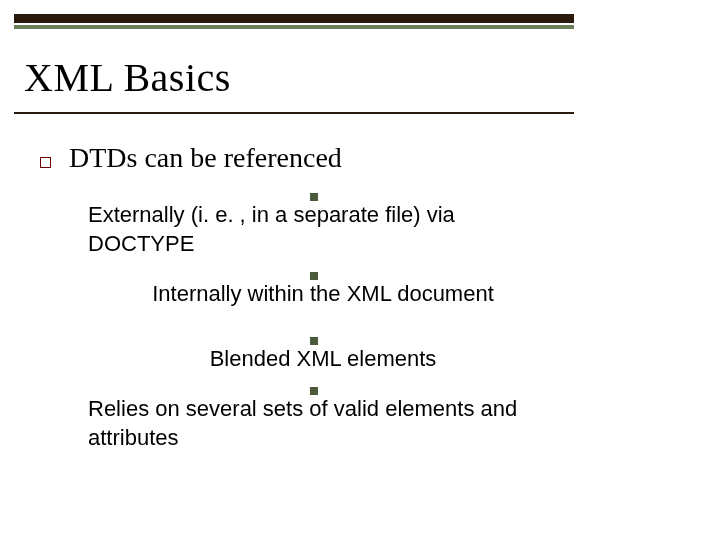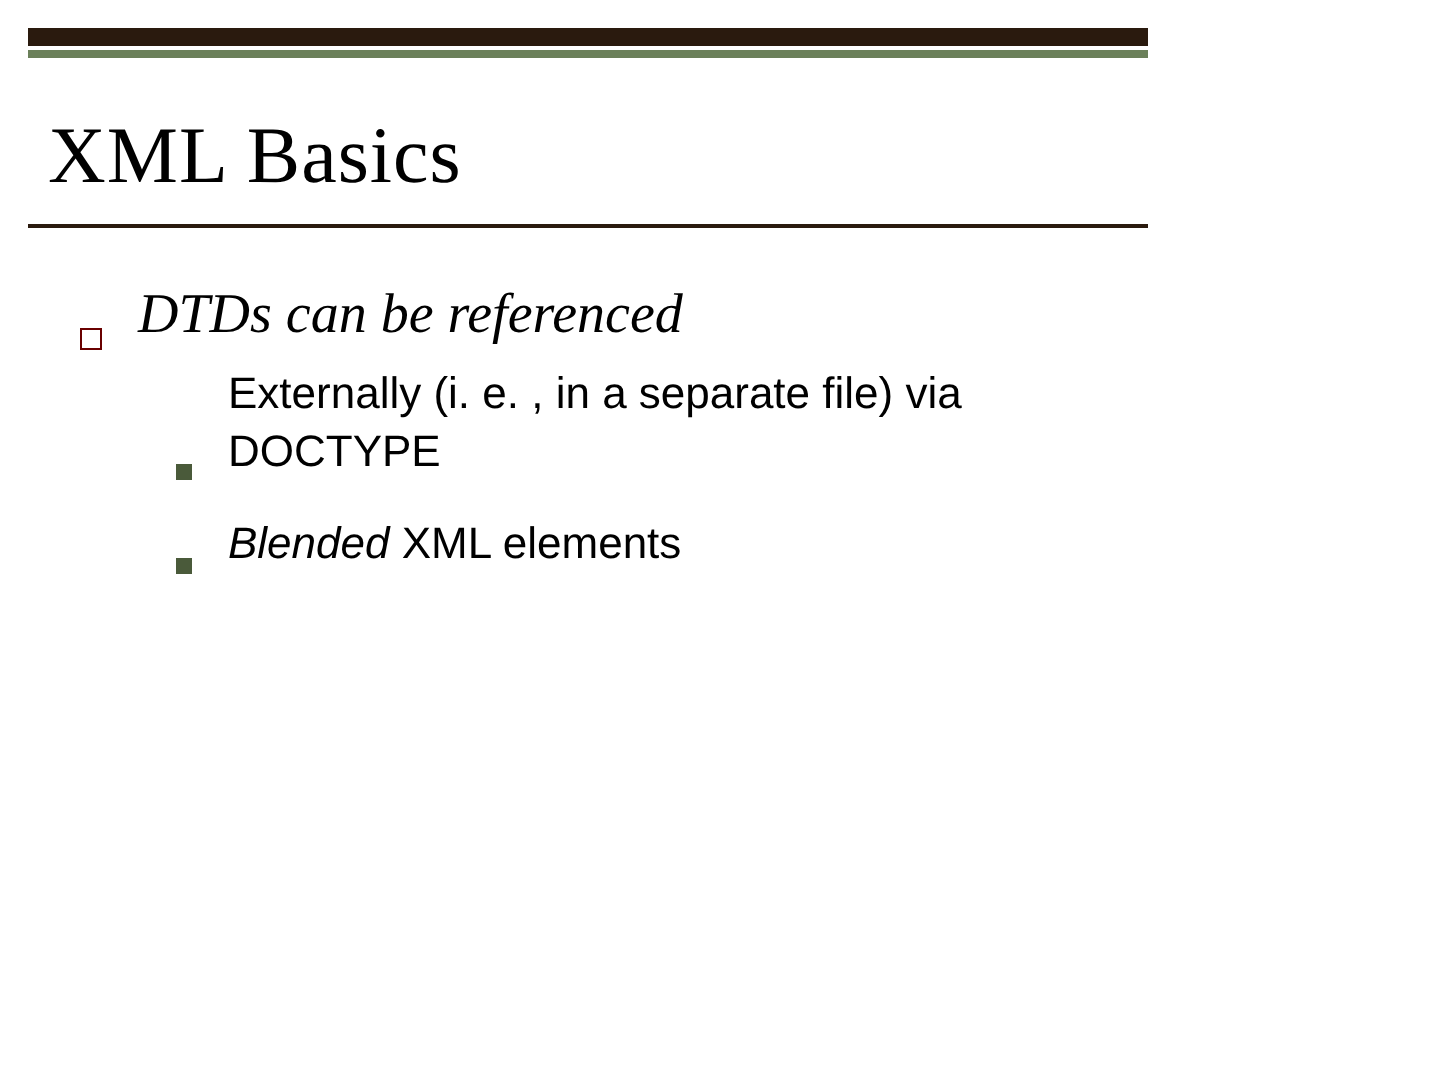--- a/index.html
+++ b/index.html
@@ -52,23 +52,22 @@
     background: #2a1a0e;
   }
   .content {
     position: absolute;
     left: 40px;
     right: 30px;
     top: 140px;
   }
   .level1 {
     display: flex;
-    align-items: flex-end;
+    align-items: center;
     margin-bottom: 8px;
-    font-style: italic;
   }
   .level1 .bullet-box {
     flex: 0 0 auto;
     width: 11px;
     height: 11px;
     border: 1.5px solid #6a0000;
     margin-top: 10px;
     margin-right: 18px;
     box-sizing: border-box;
   }
@@ -77,37 +76,37 @@
     line-height: 1.25;
   }
   .sublist {
     margin-left: 48px;
     margin-top: 4px;
     margin-bottom: 18px;
     font-family: Arial, Helvetica, sans-serif;
   }
   .level2 {
     display: flex;
-    align-items: flex-end;
+    align-items: center;
     margin-bottom: 4px;
+    flex-direction: column;
   }
   .level2 .bullet-square {
     flex: 0 0 auto;
     width: 8px;
     height: 8px;
     background: #4a5a3a;
     margin-top: 10px;
     margin-right: 18px;
   }
   .level2 .text {
     font-size: 22px;
     line-height: 1.3;
   }
   .italic {
-    font-style: italic;
   }
 </style>
 </head>
 <body>
 
 <div class="slide">
   <div class="top-bar-dark"></div>
   <div class="top-bar-green"></div>
 
   <div class="title">XML Basics</div>
@@ -117,23 +116,31 @@
 
     <div class="level1">
       <div class="bullet-box"></div>
       <div class="text">DTDs can be referenced</div>
     </div>
     <div class="sublist">
       <div class="level2">
         <div class="bullet-square"></div>
         <div class="text">Externally (i. e. , in a separate file) via DOCTYPE</div>
       </div>
+      <div class="level2">
+        <div class="bullet-square"></div>
+        <div class="text">Internally within the XML document</div>
+      </div>
     </div>
 
     <div class="sublist">
       <div class="level2">
         <div class="bullet-square"></div>
         <div class="text"><span class="italic">Blended</span><span> XML elements</span></div>
       </div>
+      <div class="level2">
+        <div class="bullet-square"></div>
+        <div class="text">Relies on several sets of valid elements and attributes</div>
+      </div>
     </div>
 
   </div>
 </div>
 
 </body></html>

